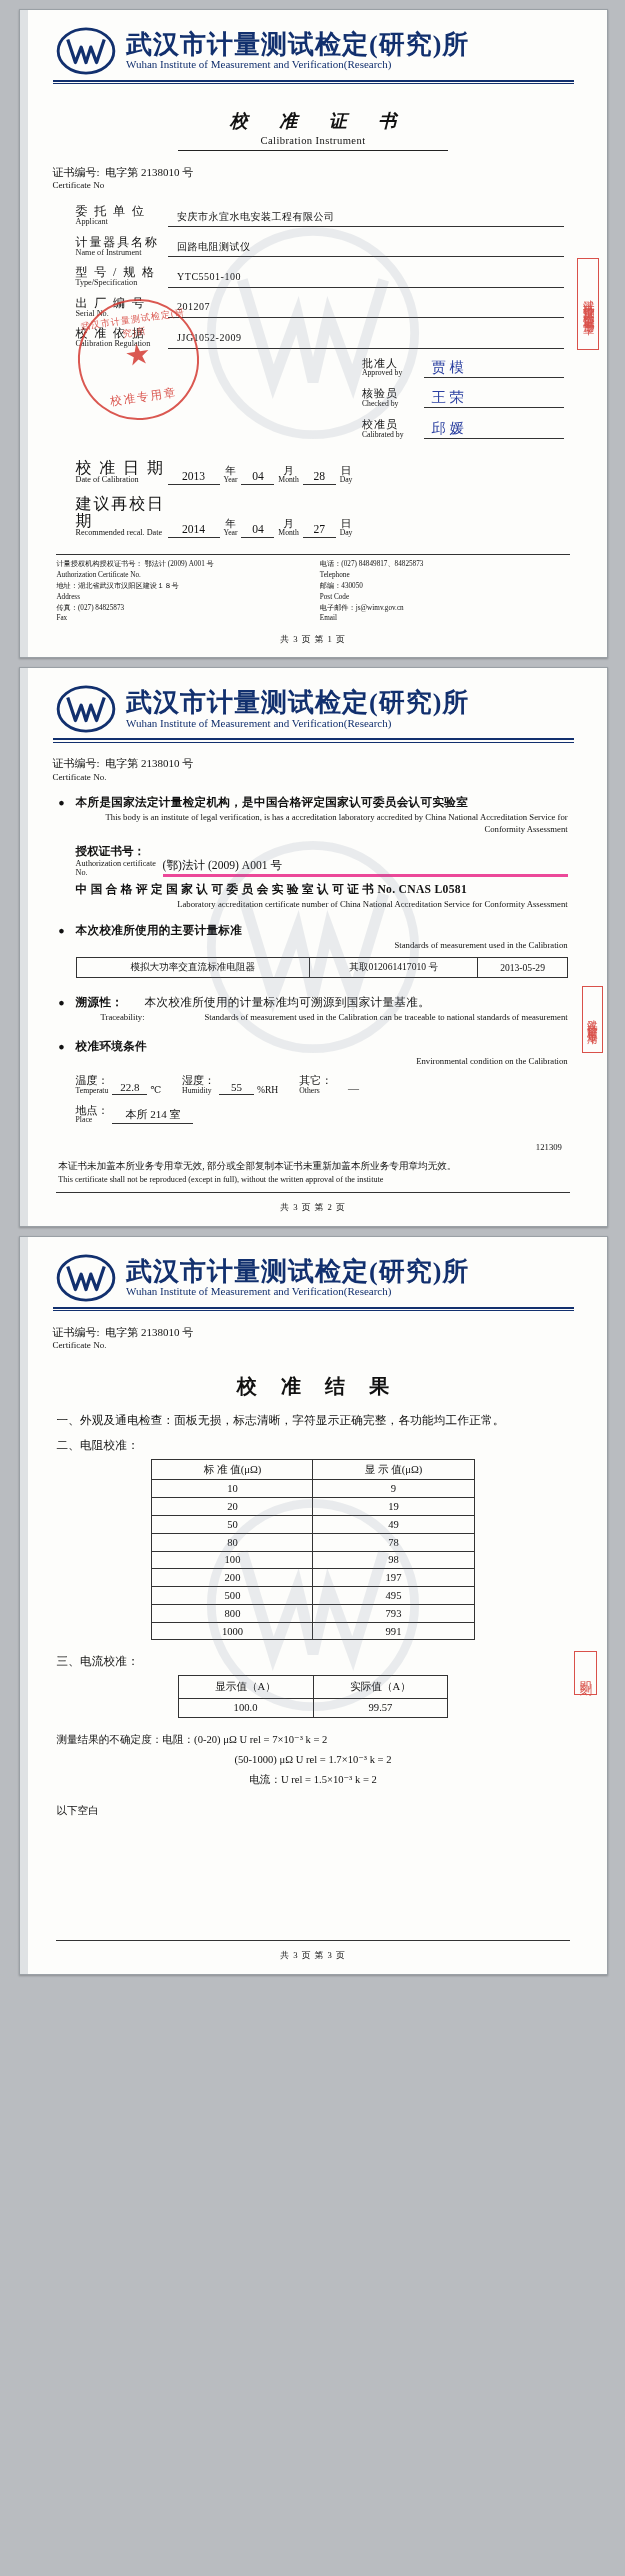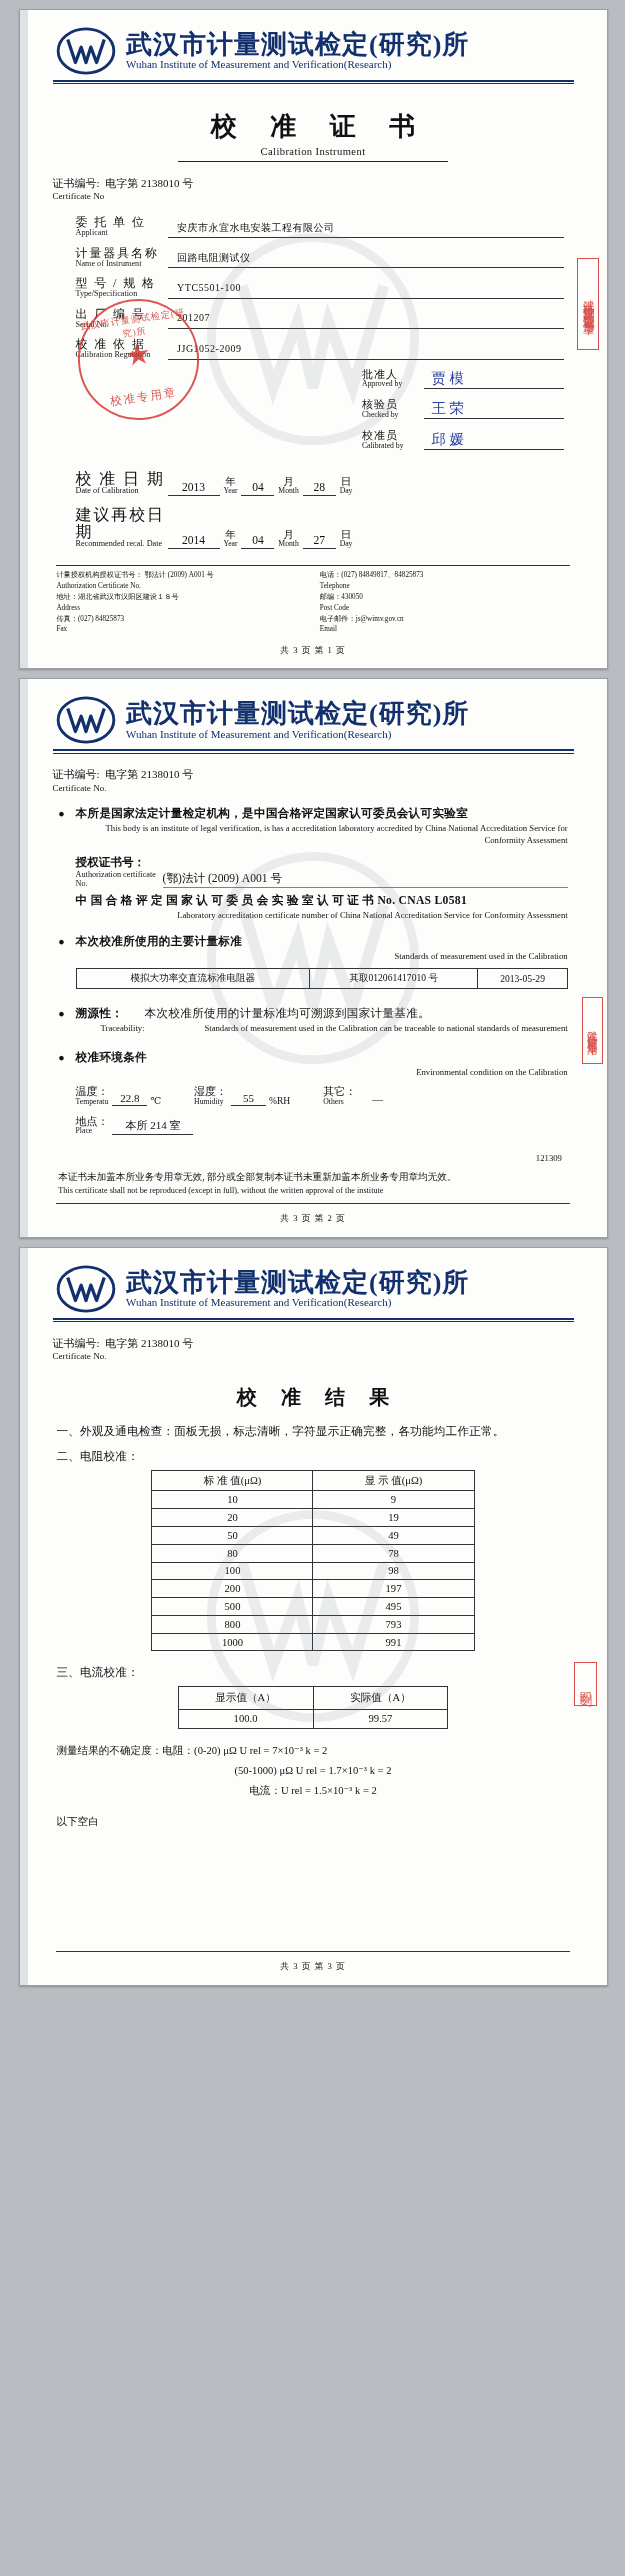--- a/index.html
+++ b/index.html
@@ -29,22 +29,23 @@
   .hdr-cn {
     font-size: 26px; font-weight:700; letter-spacing:1px; color:#12306e;
     font-family:"Liberation Serif","DejaVu Serif",serif;
   }
   .hdr-en { font-size: 11px; color:#12306e; font-family:"Liberation Serif",serif; margin-top:1px;}
   .hdr-rule { border-top: 2.4px solid #12306e; margin: 2.9px 0 0 0; }
   .hdr-rule2 { border-top: 1px solid #12306e; margin-top:1.4px; }
 
   
   .big-title {
-    text-align:center; font-size:26px; font-weight:700; letter-spacing:13.5px;
+    text-align:center; font-size:18px; font-weight:700; letter-spacing:13.5px;
     margin: 25px 0 1.9px 13.5px;
+    font-style: italic;
   }
   .big-title-en { text-align:center; font-size:10.6px; letter-spacing:0.4px; margin-bottom:3.9px; }
   .title-underline { width: 270px; margin: 1.9px auto 0 auto; border-bottom: 1.2px solid #222; }
 
   .cert-no {
     text-align:left; font-size:11px; margin: 13.5px 7.7px 0 0; line-height:1.35;
   }
   .cert-no .en { font-size:9.1px; }
   .cert-no .val { margin-left:5.8px; }
 
@@ -95,29 +96,29 @@
   .bullet-row { display:flex; margin-top:11.6px; }
   .bullet { flex:0 0 17.3px; font-size:10.6px; padding-top:1.9px; }
   .bullet-txt { flex:1; }
   .cn-line { font-size:11.6px; font-weight:700; letter-spacing:0.3px; }
   .cn-line.normal { font-weight:400; }
   .en-line { font-size:8.7px; line-height:1.45; margin-top:1px;text-align:right; }
   .indent { margin-left:17.3px; }
   .auth-row { display:flex; align-items:flex-end; margin: 7.7px 0 0 17.3px;}
   .auth-lbl { font-size:11.6px; font-weight:700; flex:0 0 87px;}
   .auth-lbl .en { font-size:8.2px; font-weight:400; display:block;}
-  .auth-val { flex:1; font-size:11.6px; border-bottom:1px solid #ec4899; padding-bottom:1px;}
+  .auth-val { flex:1; font-size:11.6px; border-bottom:3px solid #ec4899; padding-bottom:1px;}
 
   table.std { width: 100%; border-collapse: collapse; margin: 5.8px 0 0 0; }
   table.std td, table.std th { border:1px solid #333; text-align:center; padding:2.9px 1.9px; font-size:9.6px;}
   table.std th { font-weight:400; }
   table.std .hcn { font-size:10.6px; display:block;}
   table.std .hen { font-size:7.7px; display:block;}
 
-  .env-row { display:flex; margin: 7.7px 0 0 17.3px; font-size:11px; align-items:flex-end;gap:12px;}
+  .env-row { display:flex; margin: 7.7px 0 0 17.3px; font-size:11px; align-items:flex-end;}
   .env-item { display:flex; align-items:flex-end; margin-right:21px;}
   .env-lbl { line-height:1.05; margin-right:3.9px;}
   .env-lbl .cn { font-size:11px; display:block;}
   .env-lbl .en { font-size:7.7px; display:block;}
   .env-val { border-bottom:1px solid #333; min-width:35px; text-align:center; font-size:11px; padding:0 3.9px 1px 3.9px;}
   .env-unit { font-size:9.6px; margin-left:2.9px;}
 
   .code-right { text-align:right; font-size:8.7px; margin-top:17.3px; padding-right:5.8px;}
   .note { font-size:9.6px; margin-top:7.7px; line-height:1.5;}
   .note .en { font-size:8.2px; }

